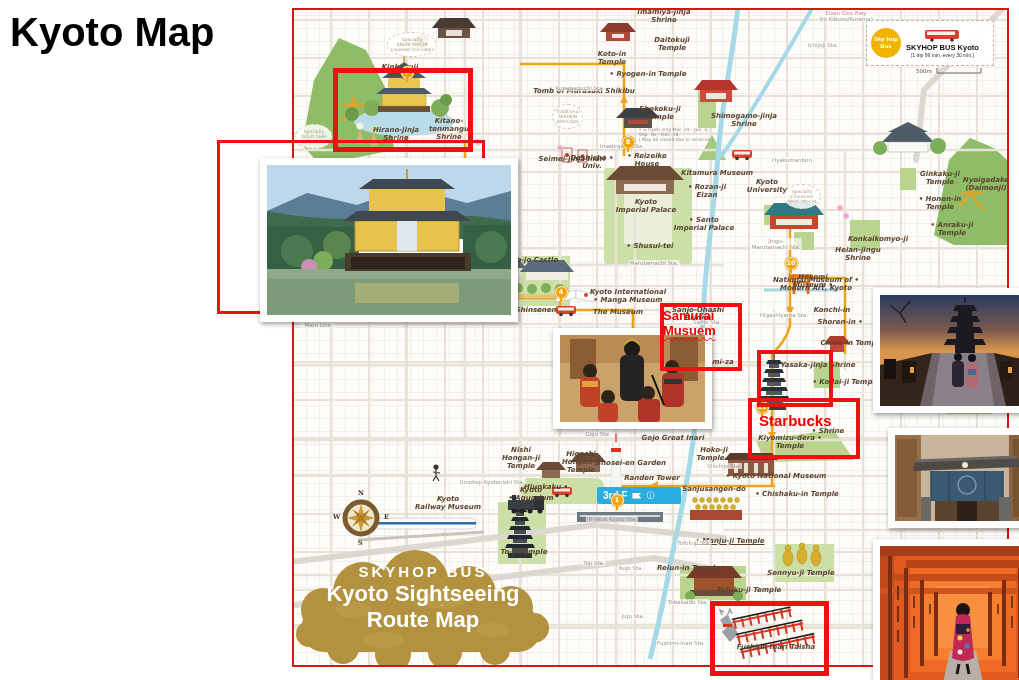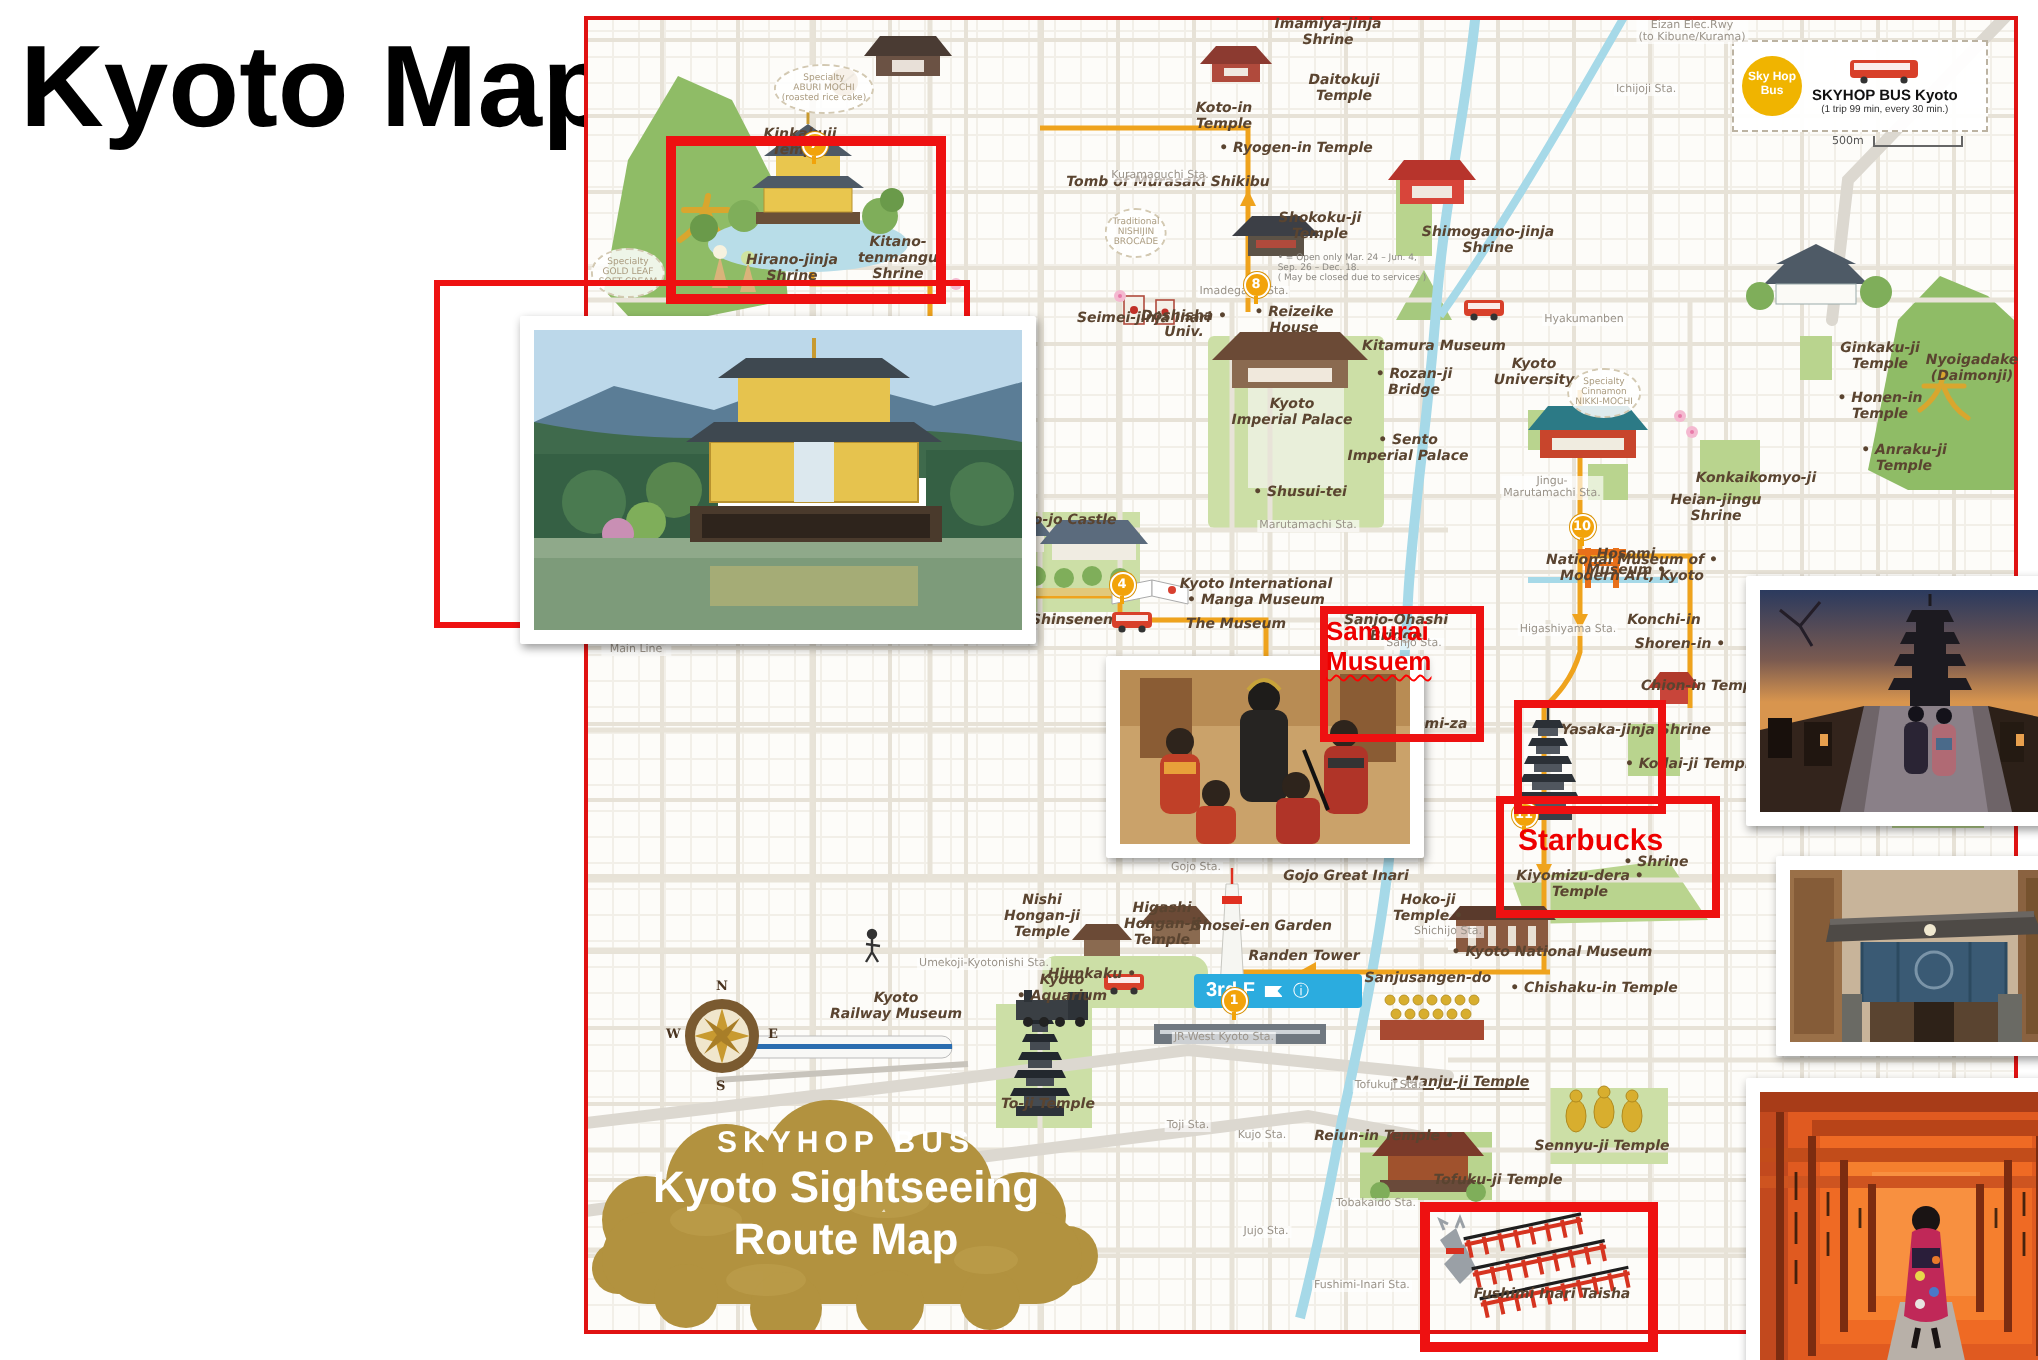--- a/index.html
+++ b/index.html
@@ -1,18 +1,18 @@
 <!DOCTYPE html>
 <html><head>
 <meta charset="utf-8">
 <style>
   html,body{margin:0;padding:0;background:#fff;width:1019px;height:680px;overflow:hidden;
     font-family:"Liberation Sans",sans-serif;position:relative}
   .abs{position:absolute}
-  #title{left:10px;top:10px;font-size:58px;font-weight:600;color:#000;letter-spacing:0px}
+  #title{left:10px;top:10px;font-size:40px;font-weight:600;color:#000;letter-spacing:0px}
   
   #map{left:292px;top:8px;width:717px;height:659px;border:2px solid #e01212;box-sizing:border-box;
     background:
       repeating-linear-gradient(0deg,transparent 0 36px,#e7e2d7 36px 38px),
       repeating-linear-gradient(90deg,transparent 0 36px,#e7e2d7 36px 38px),
       repeating-linear-gradient(0deg,transparent 0 12px,#f2efe8 12px 13px),
       repeating-linear-gradient(90deg,transparent 0 12px,#f2efe8 12px 13px),
       #fdfcf9;}
   #map-art{left:294px;top:10px;width:713px;height:655px;z-index:1;pointer-events:none}
   
@@ -637,21 +637,21 @@
 Temple</div>
     <div class="map-label l" style="left: 744px; top: 112px;">Shimogamo-jinja
 Shrine</div>
     <div class="map-label l" style="left: 572px; top: 155px;">Seimei-jinja Inari</div>
     <div class="map-label l" style="left: 592px; top: 154px;">Doshisha •
 Univ.</div>
     <div class="map-label l" style="left: 647px; top: 152px;">• Reizeike
 House</div>
     <div class="map-label l" style="left: 717px; top: 169px;">Kitamura Museum</div>
     <div class="map-label l" style="left: 707px; top: 183px;">• Rozan-ji
-Bridge</div>
+Eizan</div>
     <div class="map-label l" style="left: 767px; top: 178px;">Kyoto
 University</div>
     <div class="map-label l" style="left: 646px; top: 198px;">Kyoto
 Imperial Palace</div>
     <div class="map-label l" style="left: 704px; top: 216px;">• Sento
 Imperial Palace</div>
     <div class="map-label l" style="left: 650px; top: 242px;">• Shusui-tei</div>
     <div class="map-label l" style="left: 940px; top: 170px;">Ginkaku-ji
 Temple</div>
     <div class="map-label l" style="left: 986px; top: 176px;">Nyoigadake

